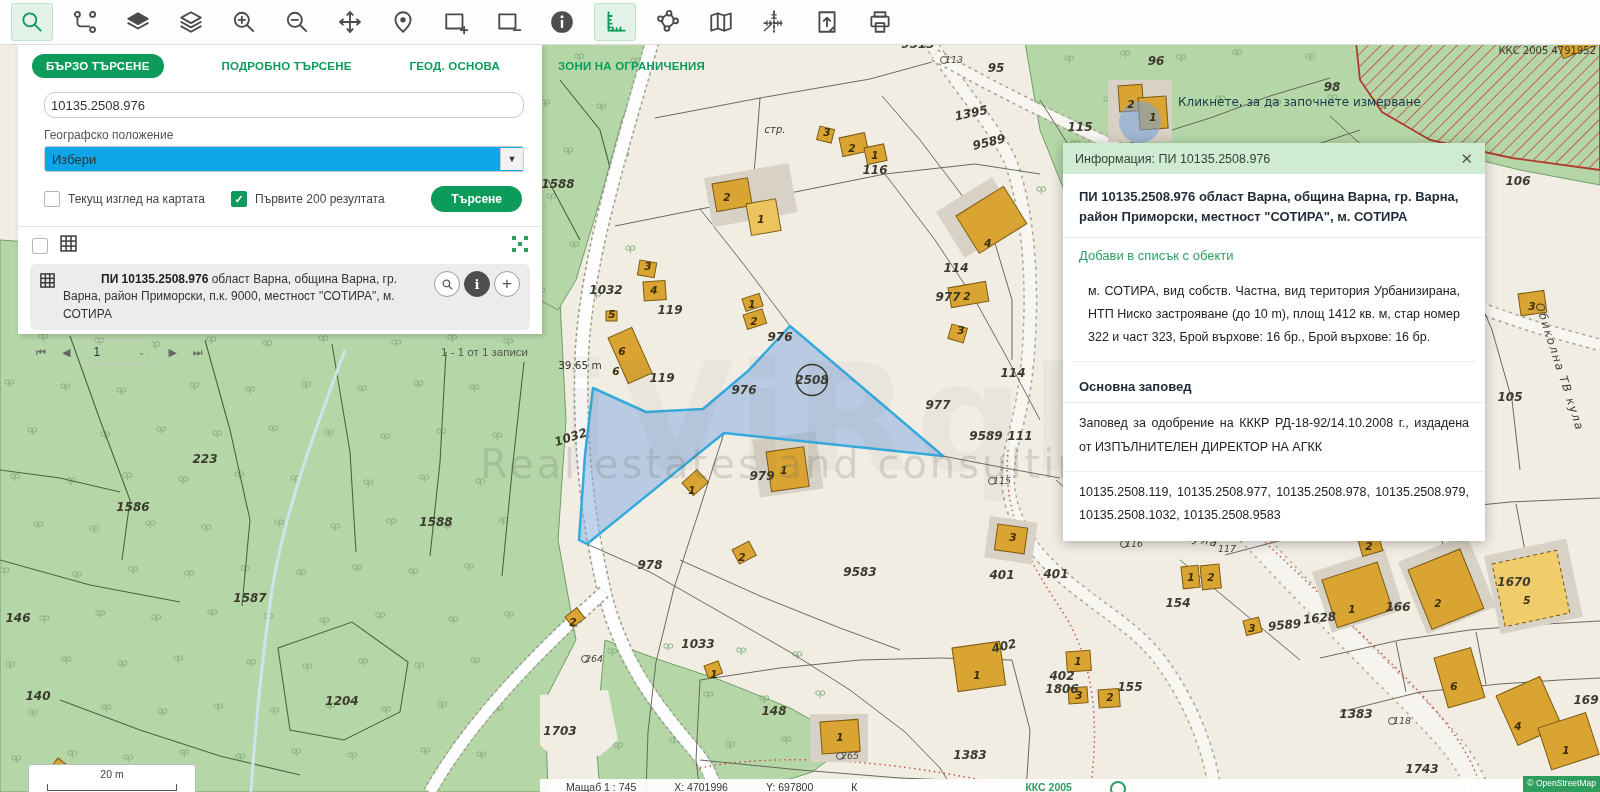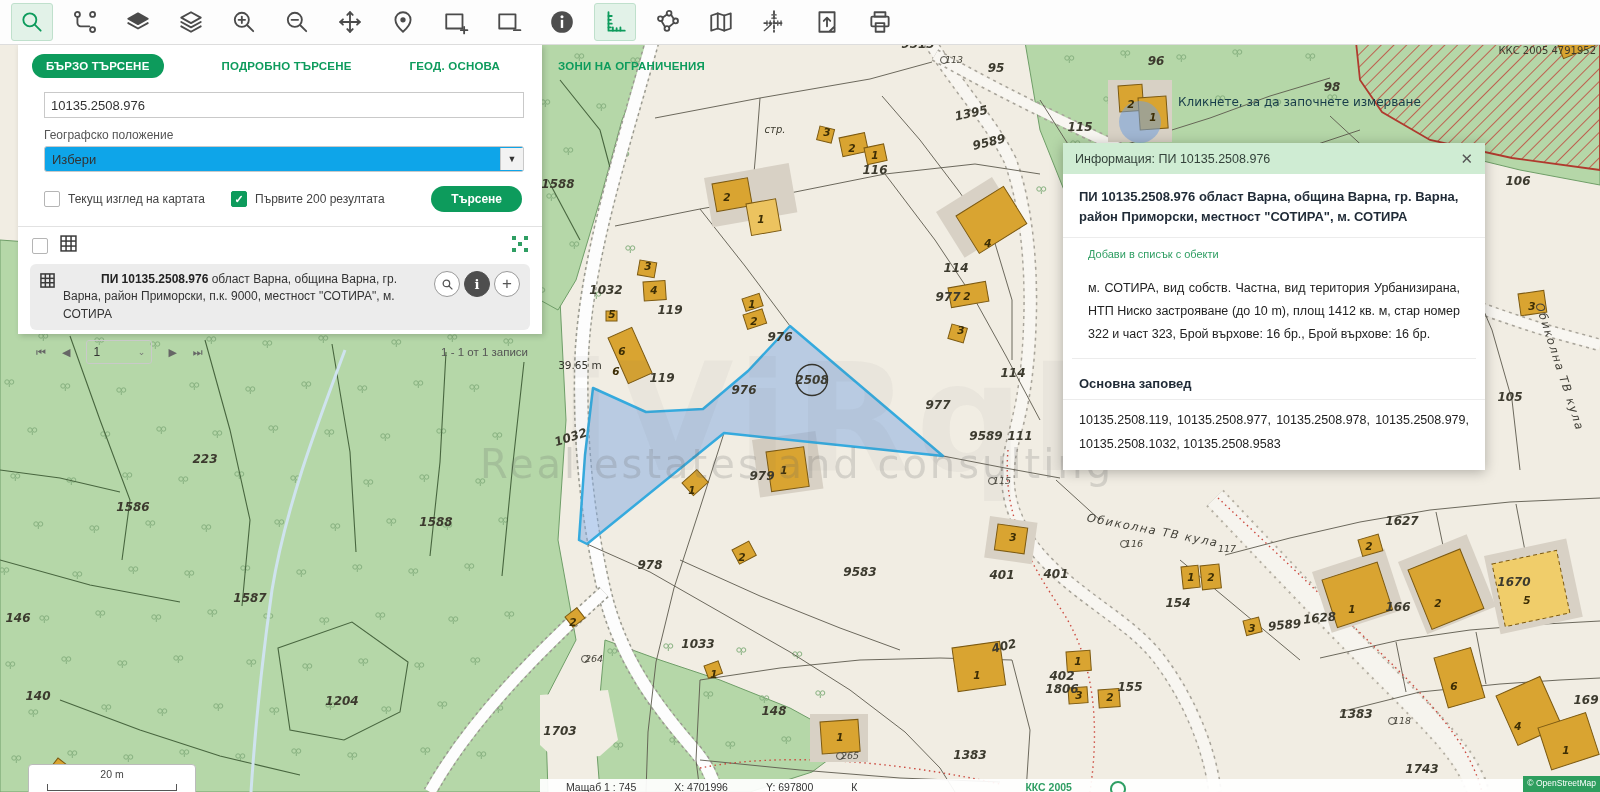--- a/index.html
+++ b/index.html
@@ -29,21 +29,21 @@
   .tbtn.active{background:#e2f2e8;border:1px solid #bfe0cc;}
   .tbtn.active svg{stroke:#0d9b5c;}
 
   
   #panel{position:absolute;left:18px;top:44px;width:524px;height:290px;background:#fff;z-index:20;
          box-shadow:2px 2px 6px rgba(0,0,0,0.18);}
   .tabs{display:flex;align-items:center;gap:22px;padding:10px 0 0 14px;}
   .tab{font-size:11.5px;font-weight:bold;color:#0d9b5c;letter-spacing:.2px;cursor:pointer;white-space:nowrap;padding-left:36px;}
   .tab.active{background:#0d9b5c;color:#fff;border-radius:14px;padding:6px 14px;}
   .searchrow{padding:14px 20px 0 26px;}
-  .sinput{width:466px;height:24px;border:1px solid #c9c9c9;border-radius:0;font-size:13px;
+  .sinput{width:466px;height:24px;border:1px solid #c9c9c9;border-radius:11px;font-size:13px;
           color:#333;padding:0 6px;font-family:"Liberation Sans",sans-serif;}
   .geolabel{font-size:12px;color:#555;padding:10px 0 4px 26px;}
   .selwrap{margin-left:26px;width:478px;height:24px;border:1px solid #c9c9c9;border-radius:3px;
            display:flex;align-items:center;justify-content:space-between;background:#0ea5e9;cursor:pointer;}
   .selval{font-size:13px;color:#333;padding-left:7px;}
   .selbtn{width:22px;height:22px;border-left:1px solid #c9c9c9;background:#f2f2f2;display:flex;
           align-items:center;justify-content:center;font-size:9px;color:#333;}
   .checksrow{display:flex;align-items:center;margin:14px 20px 0 26px;}
   .cbox{width:14px;height:14px;border:1px solid #b5b5b5;border-radius:2px;background:#fff;
         display:inline-block;flex:none;cursor:pointer;}
@@ -69,21 +69,21 @@
   .pagesel{border:1px solid #c9c9c9;border-radius:3px;width:52px;height:22px;display:flex;align-items:center;
        justify-content:space-between;padding:0 6px;font-size:12px;color:#333;margin-right:16px;cursor:pointer;}
   .records{margin-left:auto;font-size:11.5px;color:#555;}
 
   
   #popup{position:absolute;left:1063px;top:143px;width:422px;background:#fff;z-index:15;
          box-shadow:0 2px 12px rgba(0,0,0,0.28);font-size:12.5px;color:#222;}
   .phead{background:#cfecd3;padding:8px 12px;color:#33413a;font-size:12.5px;display:flex;align-items:flex-end;}
   .pclose{margin-left:auto;color:#555;font-size:15px;cursor:pointer;line-height:1;}
   .ptitle{font-weight:bold;padding:13px 16px 11px 16px;line-height:1.5;color:#1f2a36;border-bottom:1px solid #ececec;font-size:13px;}
-  .plink{display:block;padding:10px 16px 2px 16px;color:#2f9e63;text-decoration:none;font-size:11px;margin-left:9px;}
+  .plink{display:block;padding:10px 16px 2px 16px;color:#2f9e63;text-decoration:none;font-size:13px;}
   .pdesc{margin:9px;padding:6px 16px 12px 16px;line-height:1.85;text-align:justify;border-bottom:1px solid #ececec;}
   .phsec{margin:0;padding:8px 16px;font-size:13px;border-bottom:1px solid #ececec;color:#1f2a36;}
   .ptext{margin:0;padding:9px 16px 12px 16px;line-height:1.85;text-align:justify;border-bottom:1px solid #ececec;}
   .pneigh{margin:0;padding:9px 16px 14px 16px;line-height:1.85;text-align:justify;border-bottom:none;}
 
   
   #scalebox{position:absolute;left:28px;top:764px;width:166px;height:34px;background:#fff;border:1px solid #bbb;
        border-radius:4px;z-index:10;text-align:center;font-size:10.5px;color:#444;padding-top:3px;}
   #statusbar{position:absolute;left:540px;top:779px;width:1004px;height:13px;background:rgba(255,255,255,0.93);
        z-index:10;display:flex;align-items:flex-start;font-size:10.5px;color:#333;gap:38px;padding:2px 0 0 26px;}
@@ -708,20 +708,21 @@
 
 <div id="popup">
   <div class="phead">
     <span>Информация: ПИ 10135.2508.976</span>
     <span class="pclose">✕</span>
   </div>
   <div class="ptitle">ПИ 10135.2508.976 област Варна, община Варна, гр. Варна, район Приморски, местност "СОТИРА", м. СОТИРА</div>
   <a class="plink" href="#">Добави в списък с обекти</a>
   <p class="pdesc">м. СОТИРА, вид собств. Частна, вид територия Урбанизирана, НТП Ниско застрояване (до 10 m), площ 1412 кв. м, стар номер 322 и част 323, Брой върхове: 16 бр., Брой върхове: 16 бр.</p>
   <h4 class="phsec">Основна заповед</h4>
+  <p class="ptext">Заповед за одобрение на КККР РД-18-92/14.10.2008 г., издадена от ИЗПЪЛНИТЕЛЕН ДИРЕКТОР НА АГКК</p>
   <p class="pneigh">10135.2508.119, 10135.2508.977, 10135.2508.978, 10135.2508.979, 10135.2508.1032, 10135.2508.9583</p>
 </div>
 
 <div id="scalebox">
   <span>20 m</span>
   <div style="margin:4px 18px 0 18px;border-bottom:1px solid #555;height:6px;border-left:1px solid #555;border-right:1px solid #555;"></div>
 </div>
 <div id="statusbar">
   <span>Мащаб 1 : 745</span>
   <span>X: 4701996</span>

